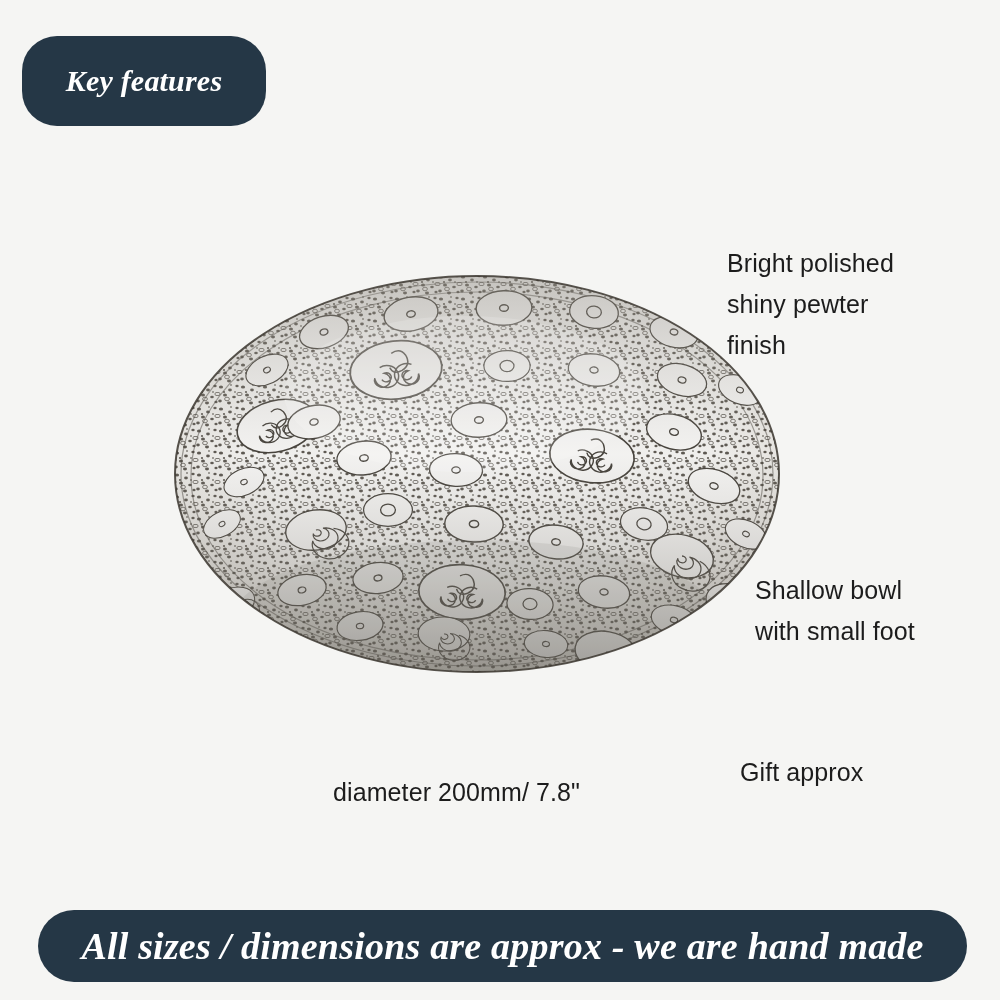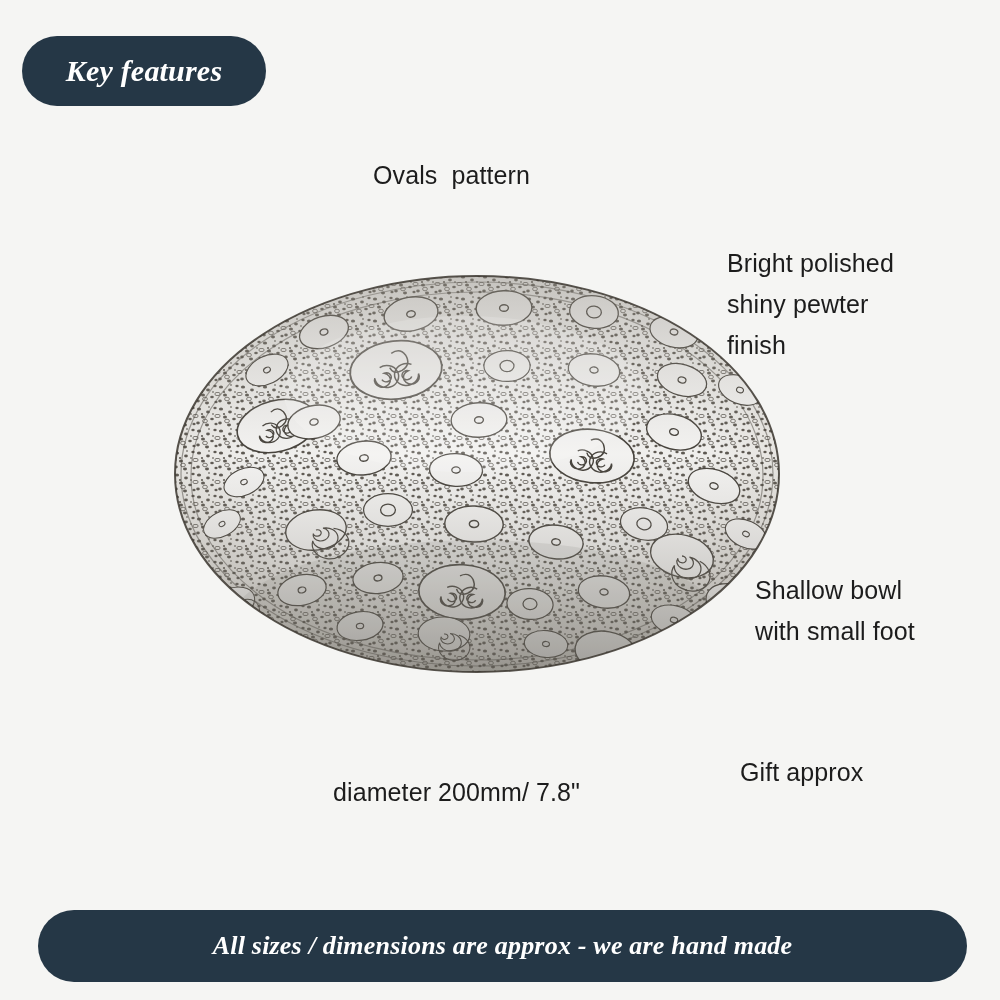--- a/index.html
+++ b/index.html
@@ -31,31 +31,31 @@
     font-family: "Liberation Serif", serif;
     font-style: italic;
     font-weight: 700;
     letter-spacing: 0.2px;
     box-sizing: border-box;
   }
   #key-features-pill {
     left: 22px;
     top: 36px;
     width: 244px;
-    height: 70px;
+    height: 90px;
     border-radius: 35px;
     font-size: 30px;
   }
   #footer-banner {
     left: 38px;
     top: 910px;
     width: 929px;
     height: 72px;
     border-radius: 36px;
-    font-size: 26px;
+    font-size: 38px;
     text-align: center;
   }
 
   
   .label {
     position: absolute;
     color: #1c1c1c;
     font-size: 25px;
     line-height: 41px;
     white-space: pre;
@@ -213,21 +213,20 @@
 
         <ellipse cx="303" cy="200" rx="302" ry="198" fill="url(#rimShade)"></ellipse>
         <ellipse cx="303" cy="352" rx="248" ry="86" fill="#6c675f" opacity="0.12"></ellipse>
         <ellipse cx="290" cy="120" rx="180" ry="78" fill="#ffffff" opacity="0.16"></ellipse>
       </g>
 
       <ellipse cx="303" cy="200" rx="302" ry="198" fill="none" stroke="#3a352e" stroke-width="2" opacity="0.85"></ellipse>
     </svg>
   </div>
 
-  <div id="label-pattern" class="label">Ovals  pattern</div>
 
 
   <div id="label-finish" class="label">Bright polished
 shiny pewter
 finish</div>
 
 
   <div id="label-shallow-bowl" class="label">Shallow bowl
 with small foot</div>
 

